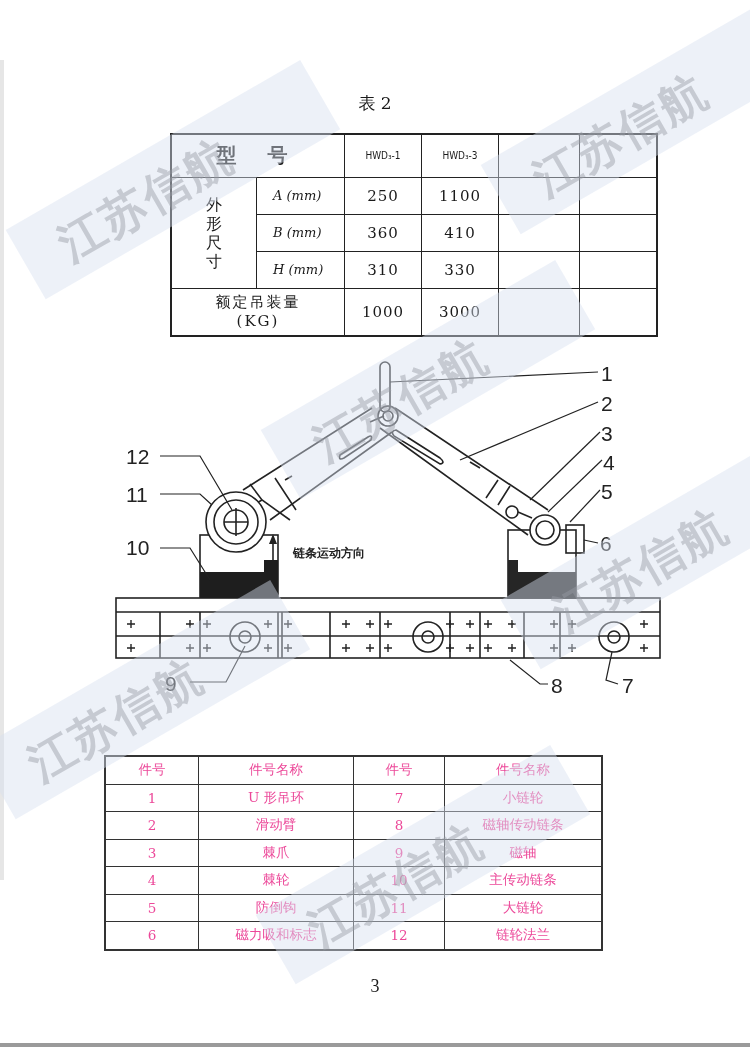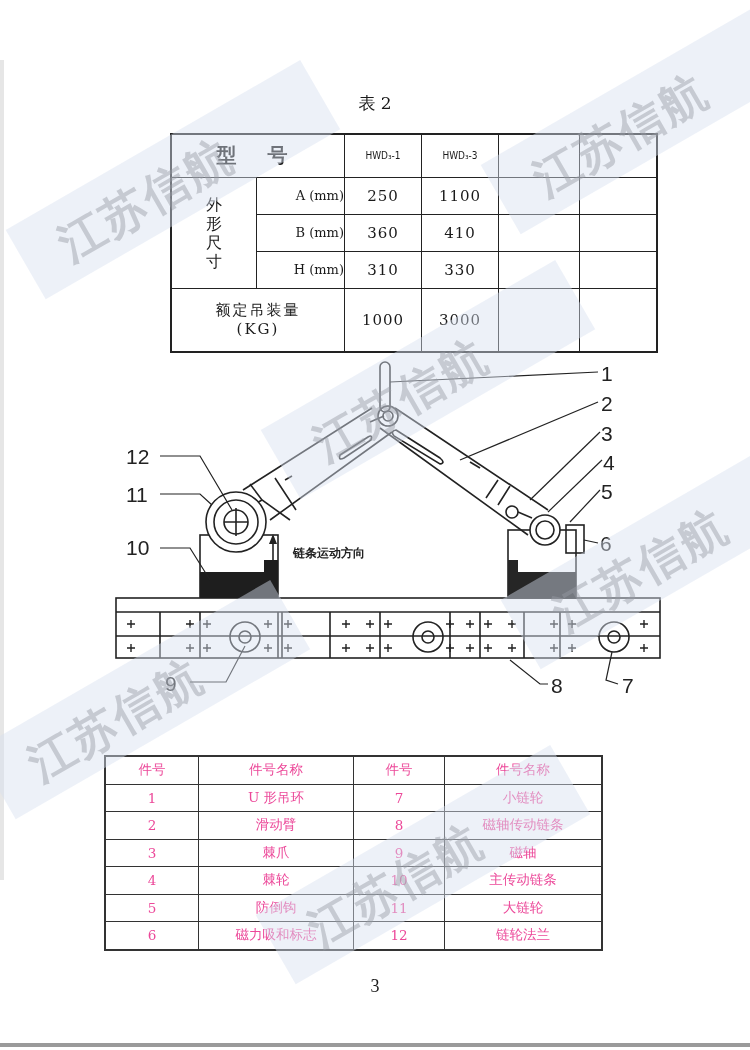--- a/index.html
+++ b/index.html
@@ -13,21 +13,21 @@
   .watermark .wm-text { position:relative; font-family:"DejaVu Sans", sans-serif; font-weight:bold; font-size:46px;
        color:rgba(150,155,165,0.45); letter-spacing:2px; white-space:nowrap; }
 
   .table-title { position:absolute; left:0; width:750px; top:92px; text-align:center; font-size:17px; }
 
   table.spec { position:absolute; left:170px; top:133px; border-collapse:collapse; border:2px solid #222; }
   table.spec td { border:1.5px solid #222; text-align:center; font-size:14px; padding:0; }
   table.spec td.hdr { font-size:20px; font-weight:bold; letter-spacing:12px; }
   table.spec td.model { font-family:"DejaVu Sans Condensed","DejaVu Sans", sans-serif; font-size:10px; }
   table.spec td.vert { font-size:16px; line-height:19px; width:84px; }
-  table.spec td.dim { text-align:right; padding-left:16px; font-size:13px; }
+  table.spec td.dim { text-align:left; padding-left:16px; font-size:13px;font-style:italic; }
   table.spec td.val { font-size:15px; letter-spacing:1px; }
   table.spec td.load { font-size:15px; line-height:19px; letter-spacing:2px; }
 
   .diagram { position:absolute; left:0; top:340px; width:750px; height:370px; }
   .label-num { font-family:"Liberation Sans", sans-serif; font-size:21px; fill:#222; }
 
   table.parts { position:absolute; left:104px; top:755px; border-collapse:collapse; border:2px solid #333; }
   table.parts td, table.parts th { border:1.2px solid #333; text-align:center; font-weight:normal; font-size:13.5px;
        height:26.5px; padding:0; color:#ec4899; }
   .page-number { position:absolute; left:0; width:750px; top:976px; text-align:center; font-size:18px; font-family:"Liberation Serif", serif; }
@@ -68,21 +68,21 @@
     <td></td>
     <td></td>
   </tr>
   <tr style="height:37px">
     <td class="dim">H (mm)</td>
     <td class="val">310</td>
     <td class="val">330</td>
     <td></td>
     <td></td>
   </tr>
-  <tr style="height:64px">
+  <tr style="height:48px">
     <td class="load" colspan="2">
       <div>额定吊装量</div>
       <div>(KG)</div>
     </td>
     <td class="val">1000</td>
     <td class="val">3000</td>
     <td></td>
     <td></td>
   </tr>
 </tbody>

